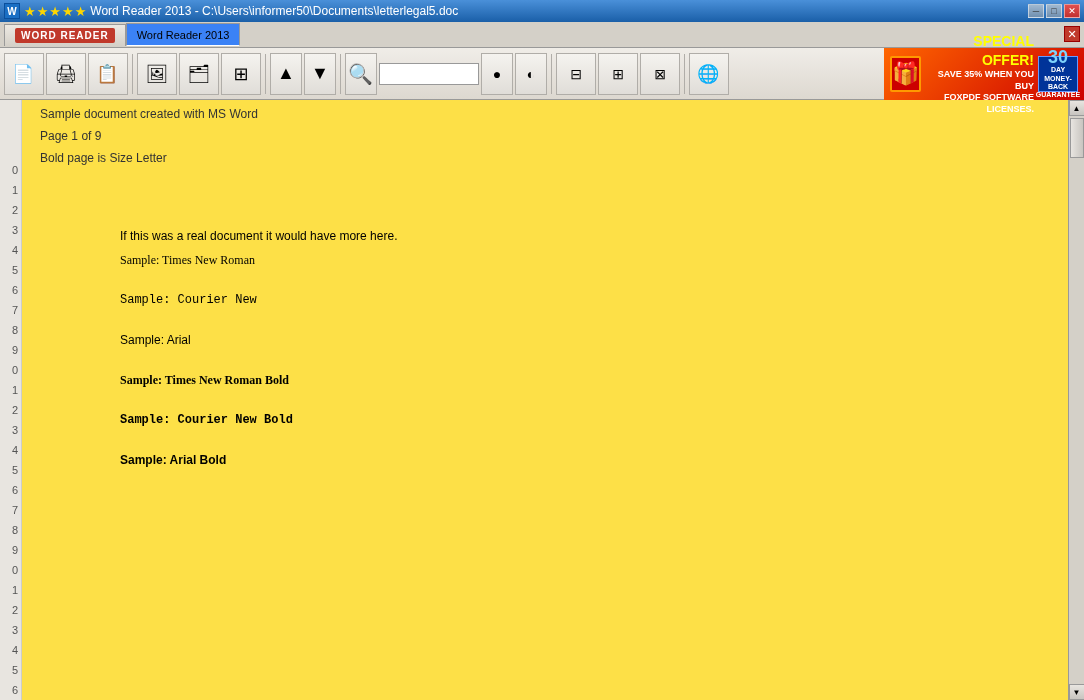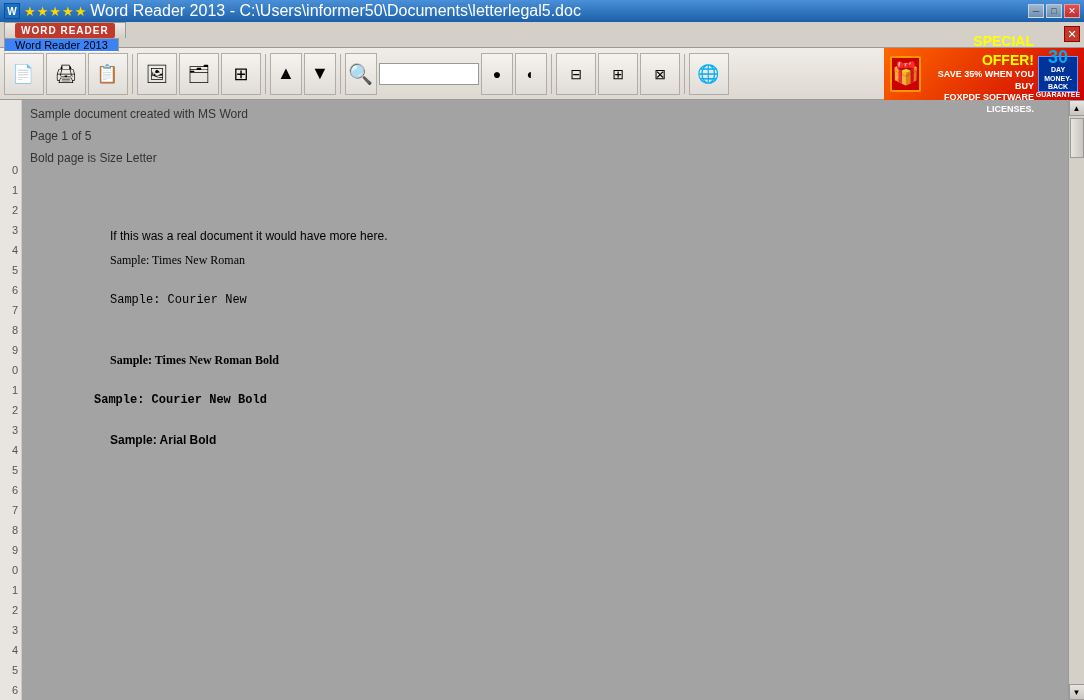--- a/index.html
+++ b/index.html
@@ -12,40 +12,39 @@
       display: flex;
       align-items: center;
       justify-content: space-between;
       padding: 0 4px;
       color: white;
     }
     #titlebar-left { display: flex; align-items: center; gap: 4px; }
     #titlebar-icon { width: 16px; height: 16px; background: #1a6fc4; border: 1px solid #0a4f9c; display: flex; align-items: center; justify-content: center; color: white; font-size: 10px; font-weight: bold; }
     #titlebar-stars { display: flex; gap: 1px; }
     .star { color: #ffd700; font-size: 13px; }
-    #titlebar-title { font-size: 16px; font-weight: normal; }
+    #titlebar-title { font-size: 12px; font-weight: normal; }
     #titlebar-buttons { display: flex; gap: 2px; }
     .tb-btn {
       width: 16px; height: 14px; border: 1px solid rgba(255,255,255,0.5);
       background: linear-gradient(to bottom, #a0b8d0, #7090b0);
       display: flex; align-items: center; justify-content: center;
       cursor: pointer; font-size: 9px; color: #333;
     }
     .tb-btn.close-btn { background: linear-gradient(to bottom, #e05050, #c03030); color: white; }
 
     
     #tabbar {
       background: #d4d0c8;
       height: 26px;
       display: flex;
-      align-items: flex-start;
+      align-items: center;
       padding: 0 0 0 4px;
       border-bottom: 1px solid #999;
       position: relative;
-      flex-direction: column;
     }
     .tab {
       height: 22px;
       padding: 0 10px;
       border: 1px solid #999;
       border-bottom: none;
       background: linear-gradient(to bottom, #ece9e3, #d4d0c8);
       display: flex; align-items: center;
       font-size: 11px; cursor: pointer;
       position: relative;
@@ -142,21 +141,21 @@
     #ad-text-block { color: white; font-size: 9px; font-weight: bold; line-height: 1.3; text-align: right; }
     #ad-text-block .big { font-size: 14px; color: #ffff00; }
     #ad-days {
       background: #003399;
       color: white;
       width: 40px; height: 36px;
       display: flex; flex-direction: column; align-items: center; justify-content: center;
       border: 1px solid #6699ff;
       font-weight: bold;
     }
-    #ad-days .num { font-size: 18px; color: #0ea5e9; line-height: 1; }
+    #ad-days .num { font-size: 18px; color: #7dd3fc; line-height: 1; }
     #ad-days .lbl { font-size: 7px; color: white; text-align: center; line-height: 1.2; }
 
     
     #main {
       display: flex;
       height: calc(700px - 22px - 26px - 52px);
       background: #f0ede8;
     }
     #line-numbers {
       width: 22px;
@@ -168,24 +167,24 @@
       color: #555;
       line-height: 20px;
       text-align: right;
       padding-right: 3px;
       user-select: none;
     }
     .line-num { height: 20px; display: flex; align-items: center; justify-content: flex-end; }
 
     #content-area {
       flex: 1;
-      background: #a3a3a3;
+      background: #fde047;
       overflow-y: auto;
       overflow-x: hidden;
-      padding: 4px 8px;
+      padding: 4px 18px;
       font-size: 12px;
       line-height: 20px;
       color: #000;
     }
     #content-area .doc-info { font-size: 12px; color: #333; margin-bottom: 2px; }
     #content-area .content-line { height: 20px; display: flex; align-items: center; }
 
     #scrollbar-y {
       width: 16px;
       background: #d4d0c8;
@@ -346,44 +345,47 @@
     <div class="line-num">1</div>
     <div class="line-num">2</div>
     <div class="line-num">3</div>
     <div class="line-num">4</div>
     <div class="line-num">5</div>
     <div class="line-num">6</div>
   </div>
 
   <div id="content-area">
     <div class="doc-info">Sample document created with MS Word</div>
-    <div class="doc-info">Page 1 <span>of 5</span></div>
+    <div class="doc-info">Page 1 <span>of 9</span></div>
     <div class="doc-info">Bold page is Size Letter</div>
 
     <div class="content-line">&nbsp;</div>
     <div class="content-line">&nbsp;</div>
     <div class="content-line">
       <span style="margin-left:80px;margin-top:32px;">If this was a real document it would have more here.</span>
     </div>
     <div class="content-line">&nbsp;</div>
     <div class="content-line font-tnr">
       <span style="margin-left:80px;">Sample:  Times New Roman</span>
     </div>
     <div class="content-line">&nbsp;</div>
     <div class="content-line font-courier">
       <span style="margin-left:80px;">Sample:   Courier New</span>
     </div>
     <div class="content-line">&nbsp;</div>
+    <div class="content-line font-arial">
+      <span style="margin-left:80px;">Sample:  Arial</span>
+    </div>
     <div class="content-line">&nbsp;</div>
     <div class="content-line font-tnr font-bold">
       <span style="margin-left:80px;">Sample:  Times New Roman Bold</span>
     </div>
     <div class="content-line">&nbsp;</div>
     <div class="content-line font-courier font-bold">
-      <span style="margin-left:64px;">Sample:   Courier New Bold</span>
+      <span style="margin-left:80px;">Sample:   Courier New Bold</span>
     </div>
     <div class="content-line">&nbsp;</div>
     <div class="content-line font-arial font-bold">
       <span style="margin-left:80px;">Sample:  Arial Bold</span>
     </div>
     <div class="content-line">&nbsp;</div>
     <div class="content-line">&nbsp;</div>
     <div class="content-line">&nbsp;</div>
     <div class="content-line">&nbsp;</div>
     <div class="content-line">&nbsp;</div>

